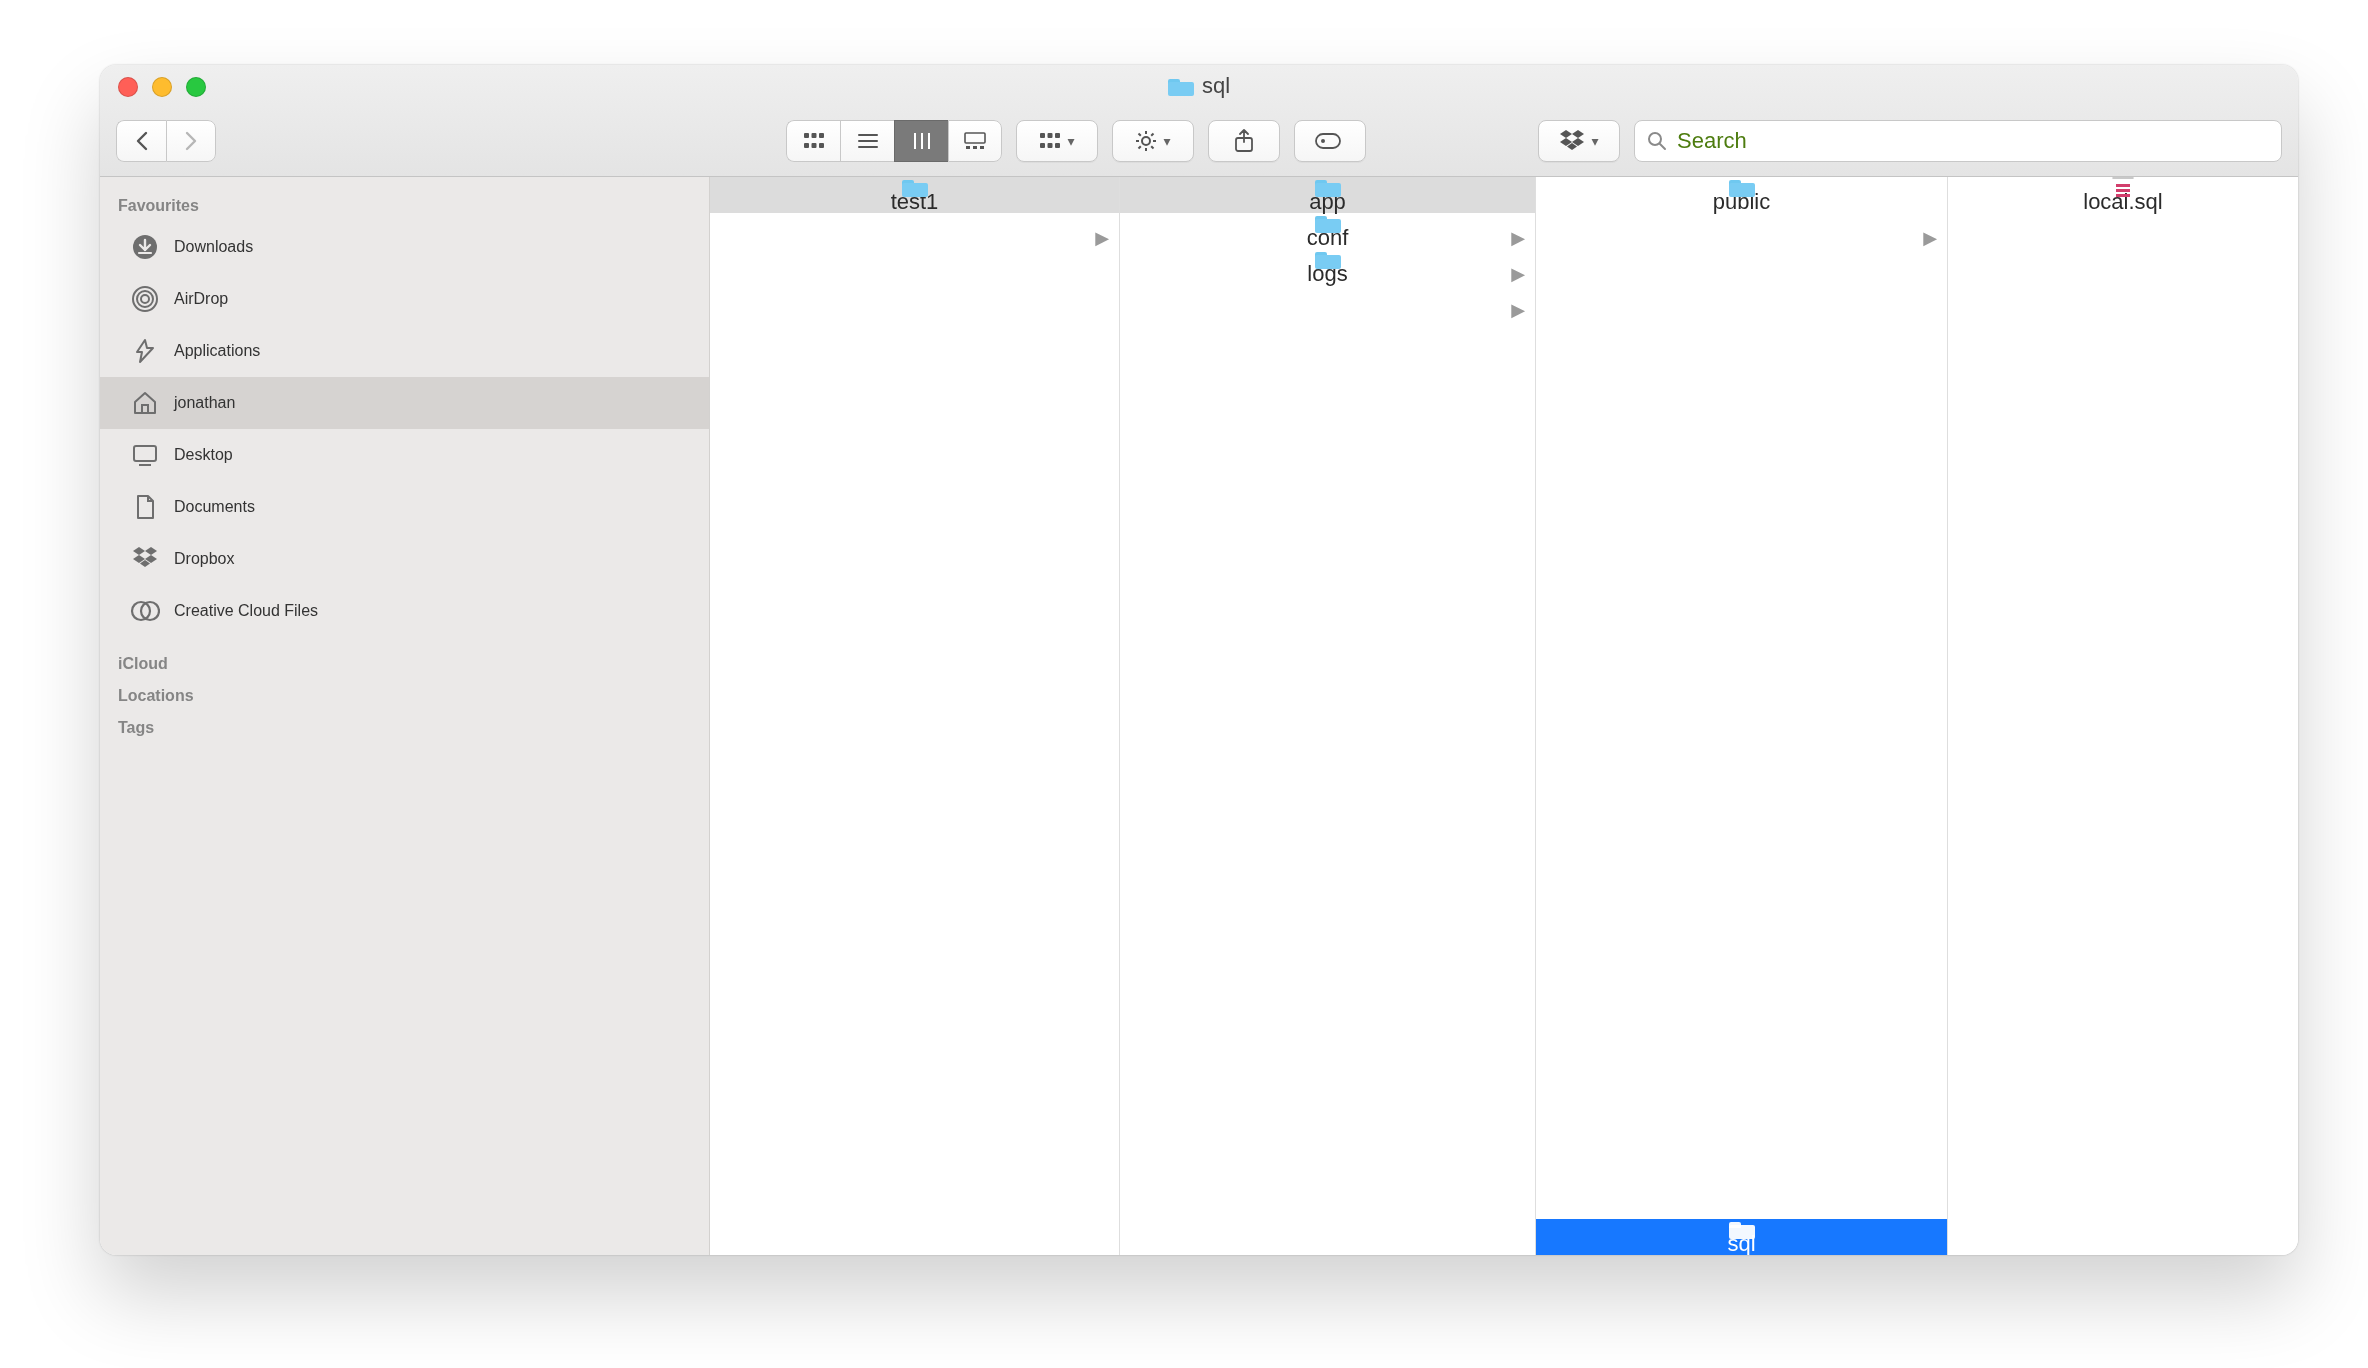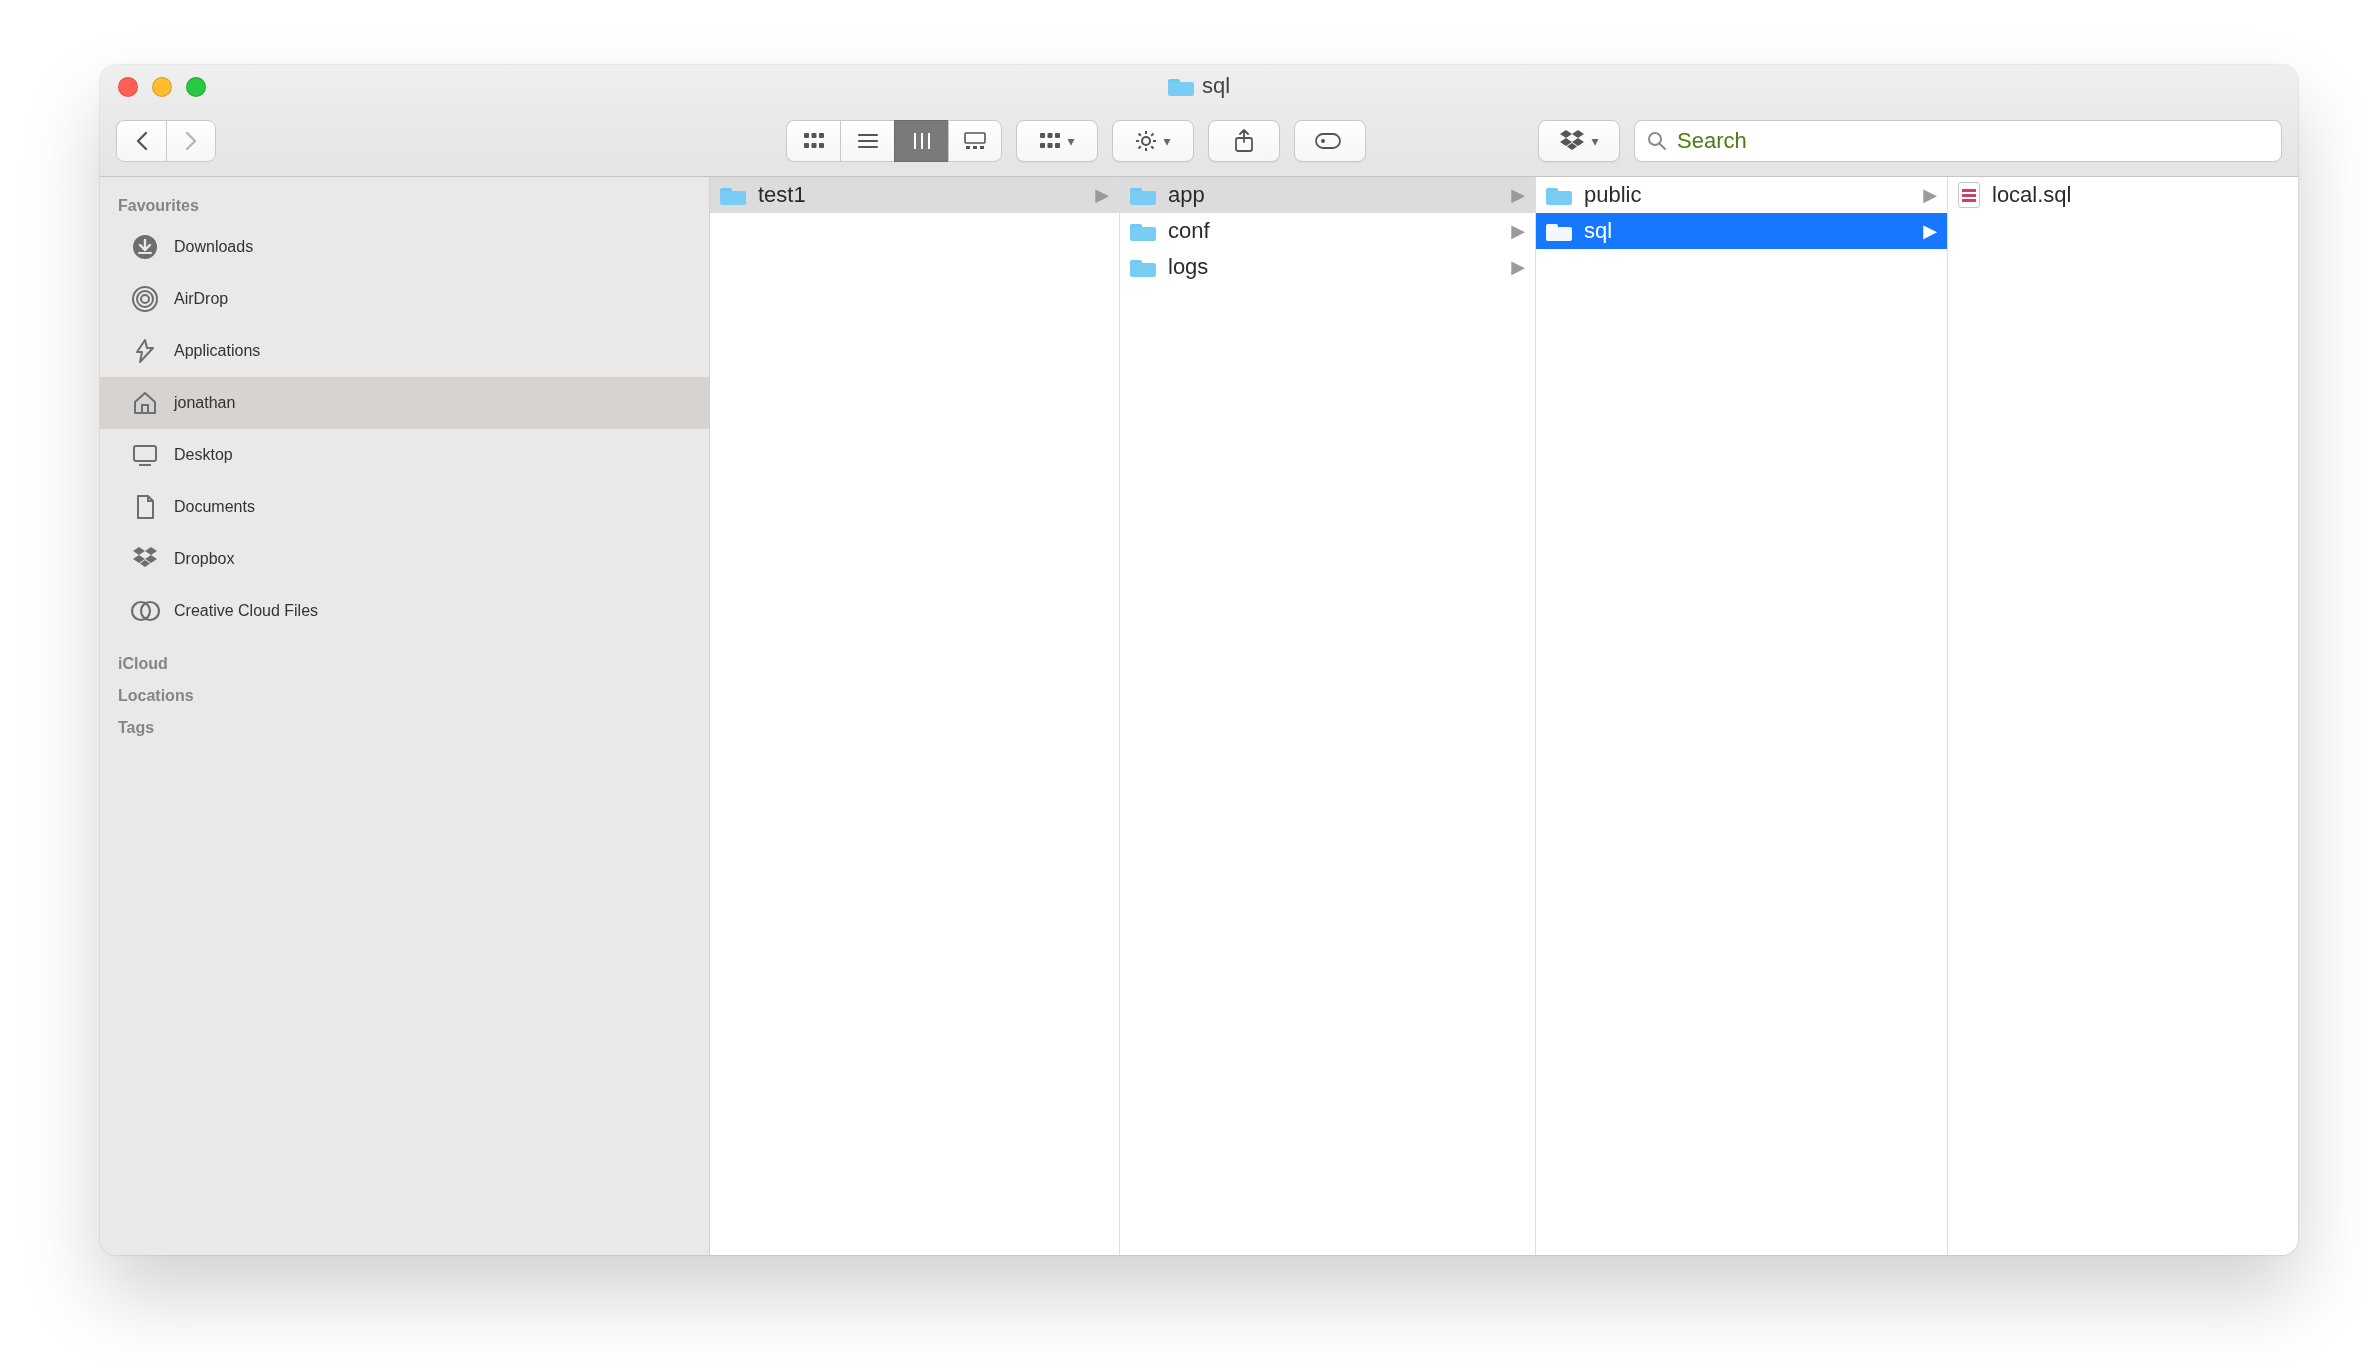--- a/index.html
+++ b/index.html
@@ -176,31 +176,32 @@
     min-width: 0;
   }
   .col {
     border-right: 1px solid #dedede;
     display: flex;
     flex-direction: column;
     min-width: 0;
   }
   .col-0 { width: 410px; }
   .col-1 { width: 416px; }
-  .col-2 { width: 412px; }
+  .col-2 { width: 412px; justify-content: space-between; }
   .col-3 { flex:1; border-right:none; }
   .row {
     height: 36px;
     display: flex;
     align-items: center;
     padding: 0 10px 0 10px;
     gap: 12px;
     font-size: 22px;
     color: #2b2b2b;
     position: relative;
+    flex-direction: column;
   }
   .row .chev {
     margin-left: auto;
     color: #9a9a9a;
     font-size: 18px;
   }
   .row.pathsel {
     background: #dcdcdc;
   }
   .row.active {

